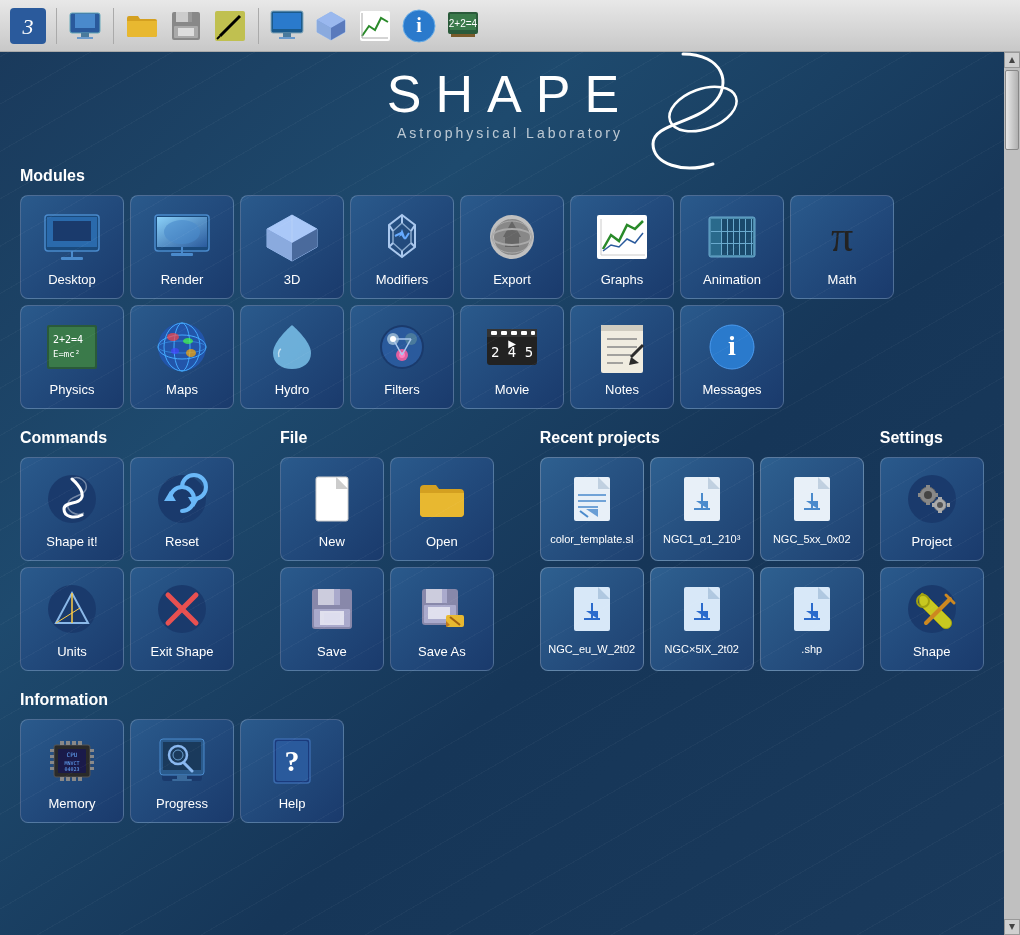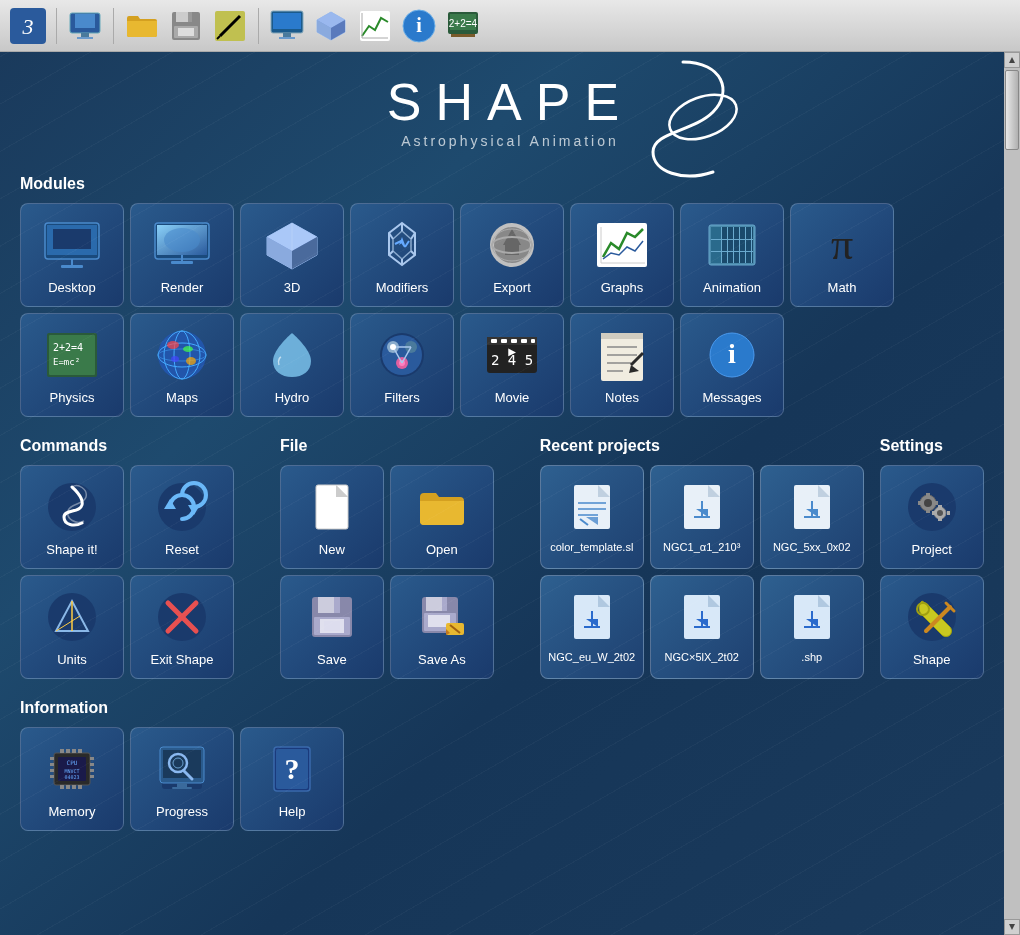--- a/index.html
+++ b/index.html
@@ -39,21 +39,21 @@
       background: #aaa;
       margin: 0 4px;
     }
 
     
     #main {
       flex: 1;
       overflow-y: auto;
       overflow-x: hidden;
       background: linear-gradient(135deg, #1a3a5c 0%, #1e4a6e 30%, #163658 60%, #1a3a5c 100%);
-      padding: 20px 20px 20px 20px;
+      padding: 12px 20px 20px 20px;
       position: relative;
     }
 
     
     #main::before {
       content: '';
       position: absolute;
       top: 0; left: 0; right: 0; bottom: 0;
       background:
         repeating-linear-gradient(
@@ -287,21 +287,21 @@
   <div class="logo-area">
     <div style="position:relative; display:inline-block;">
       <span style="font-size:52px; font-weight:300; color:white; letter-spacing:14px; font-family:Arial;">
         SHAPE
         <svg style="position:absolute; right:-110px; top:-20px;" width="120" height="140" viewBox="0 0 120 140">
           <path d="M60,10 C100,10 110,40 90,60 C70,80 30,80 30,100 C30,120 60,130 90,120" fill="none" stroke="white" stroke-width="3" stroke-linecap="round"></path>
           <ellipse cx="80" cy="65" rx="35" ry="20" fill="none" stroke="white" stroke-width="2.5" transform="rotate(-20, 80, 65)"></ellipse>
         </svg>
       </span>
       <br>
-      <span style="font-size:14px; color:rgba(255,255,255,0.7); letter-spacing:3px;">Astrophysical Animation</span>
+      <span style="font-size:14px; color:rgba(255,255,255,0.7); letter-spacing:3px;">Astrophysical Laboratory</span>
     </div>
   </div>
 
   <div class="section-block">
     <div class="section-title">Modules</div>
     <div class="modules-grid">
 
       <div class="module-item">
         <div class="module-icon">
           <svg width="58" height="48" viewBox="0 0 58 48">

